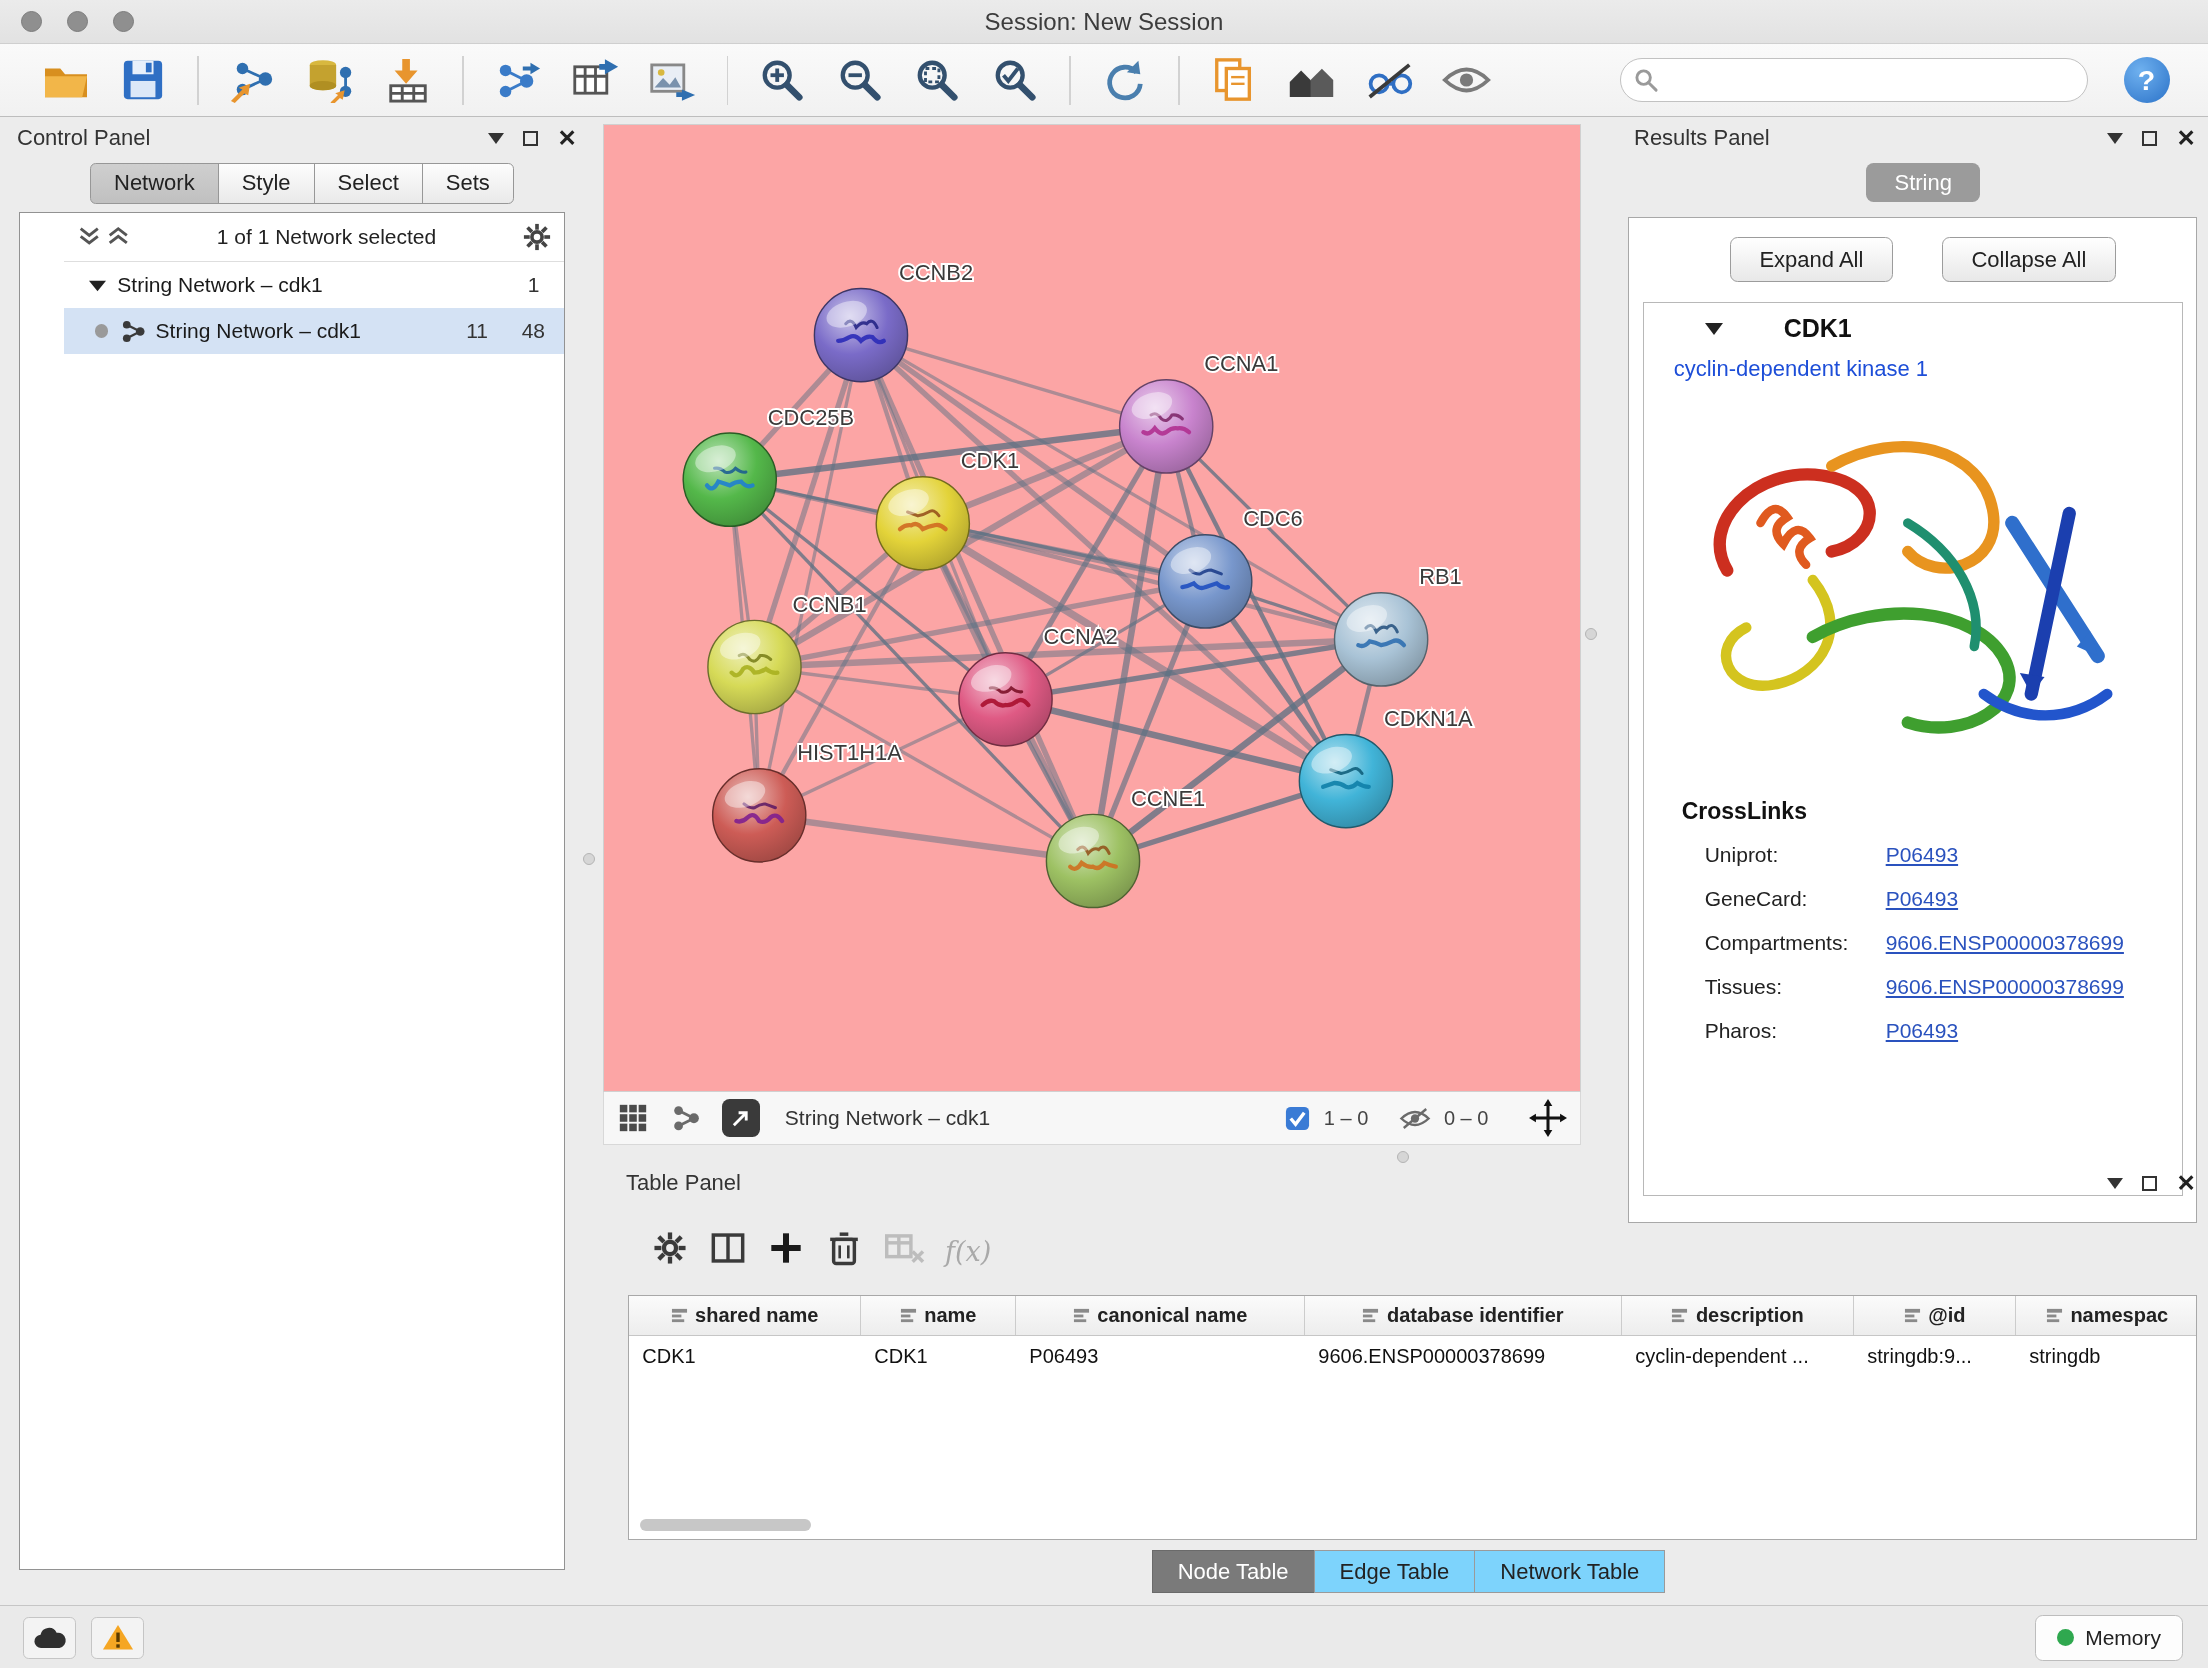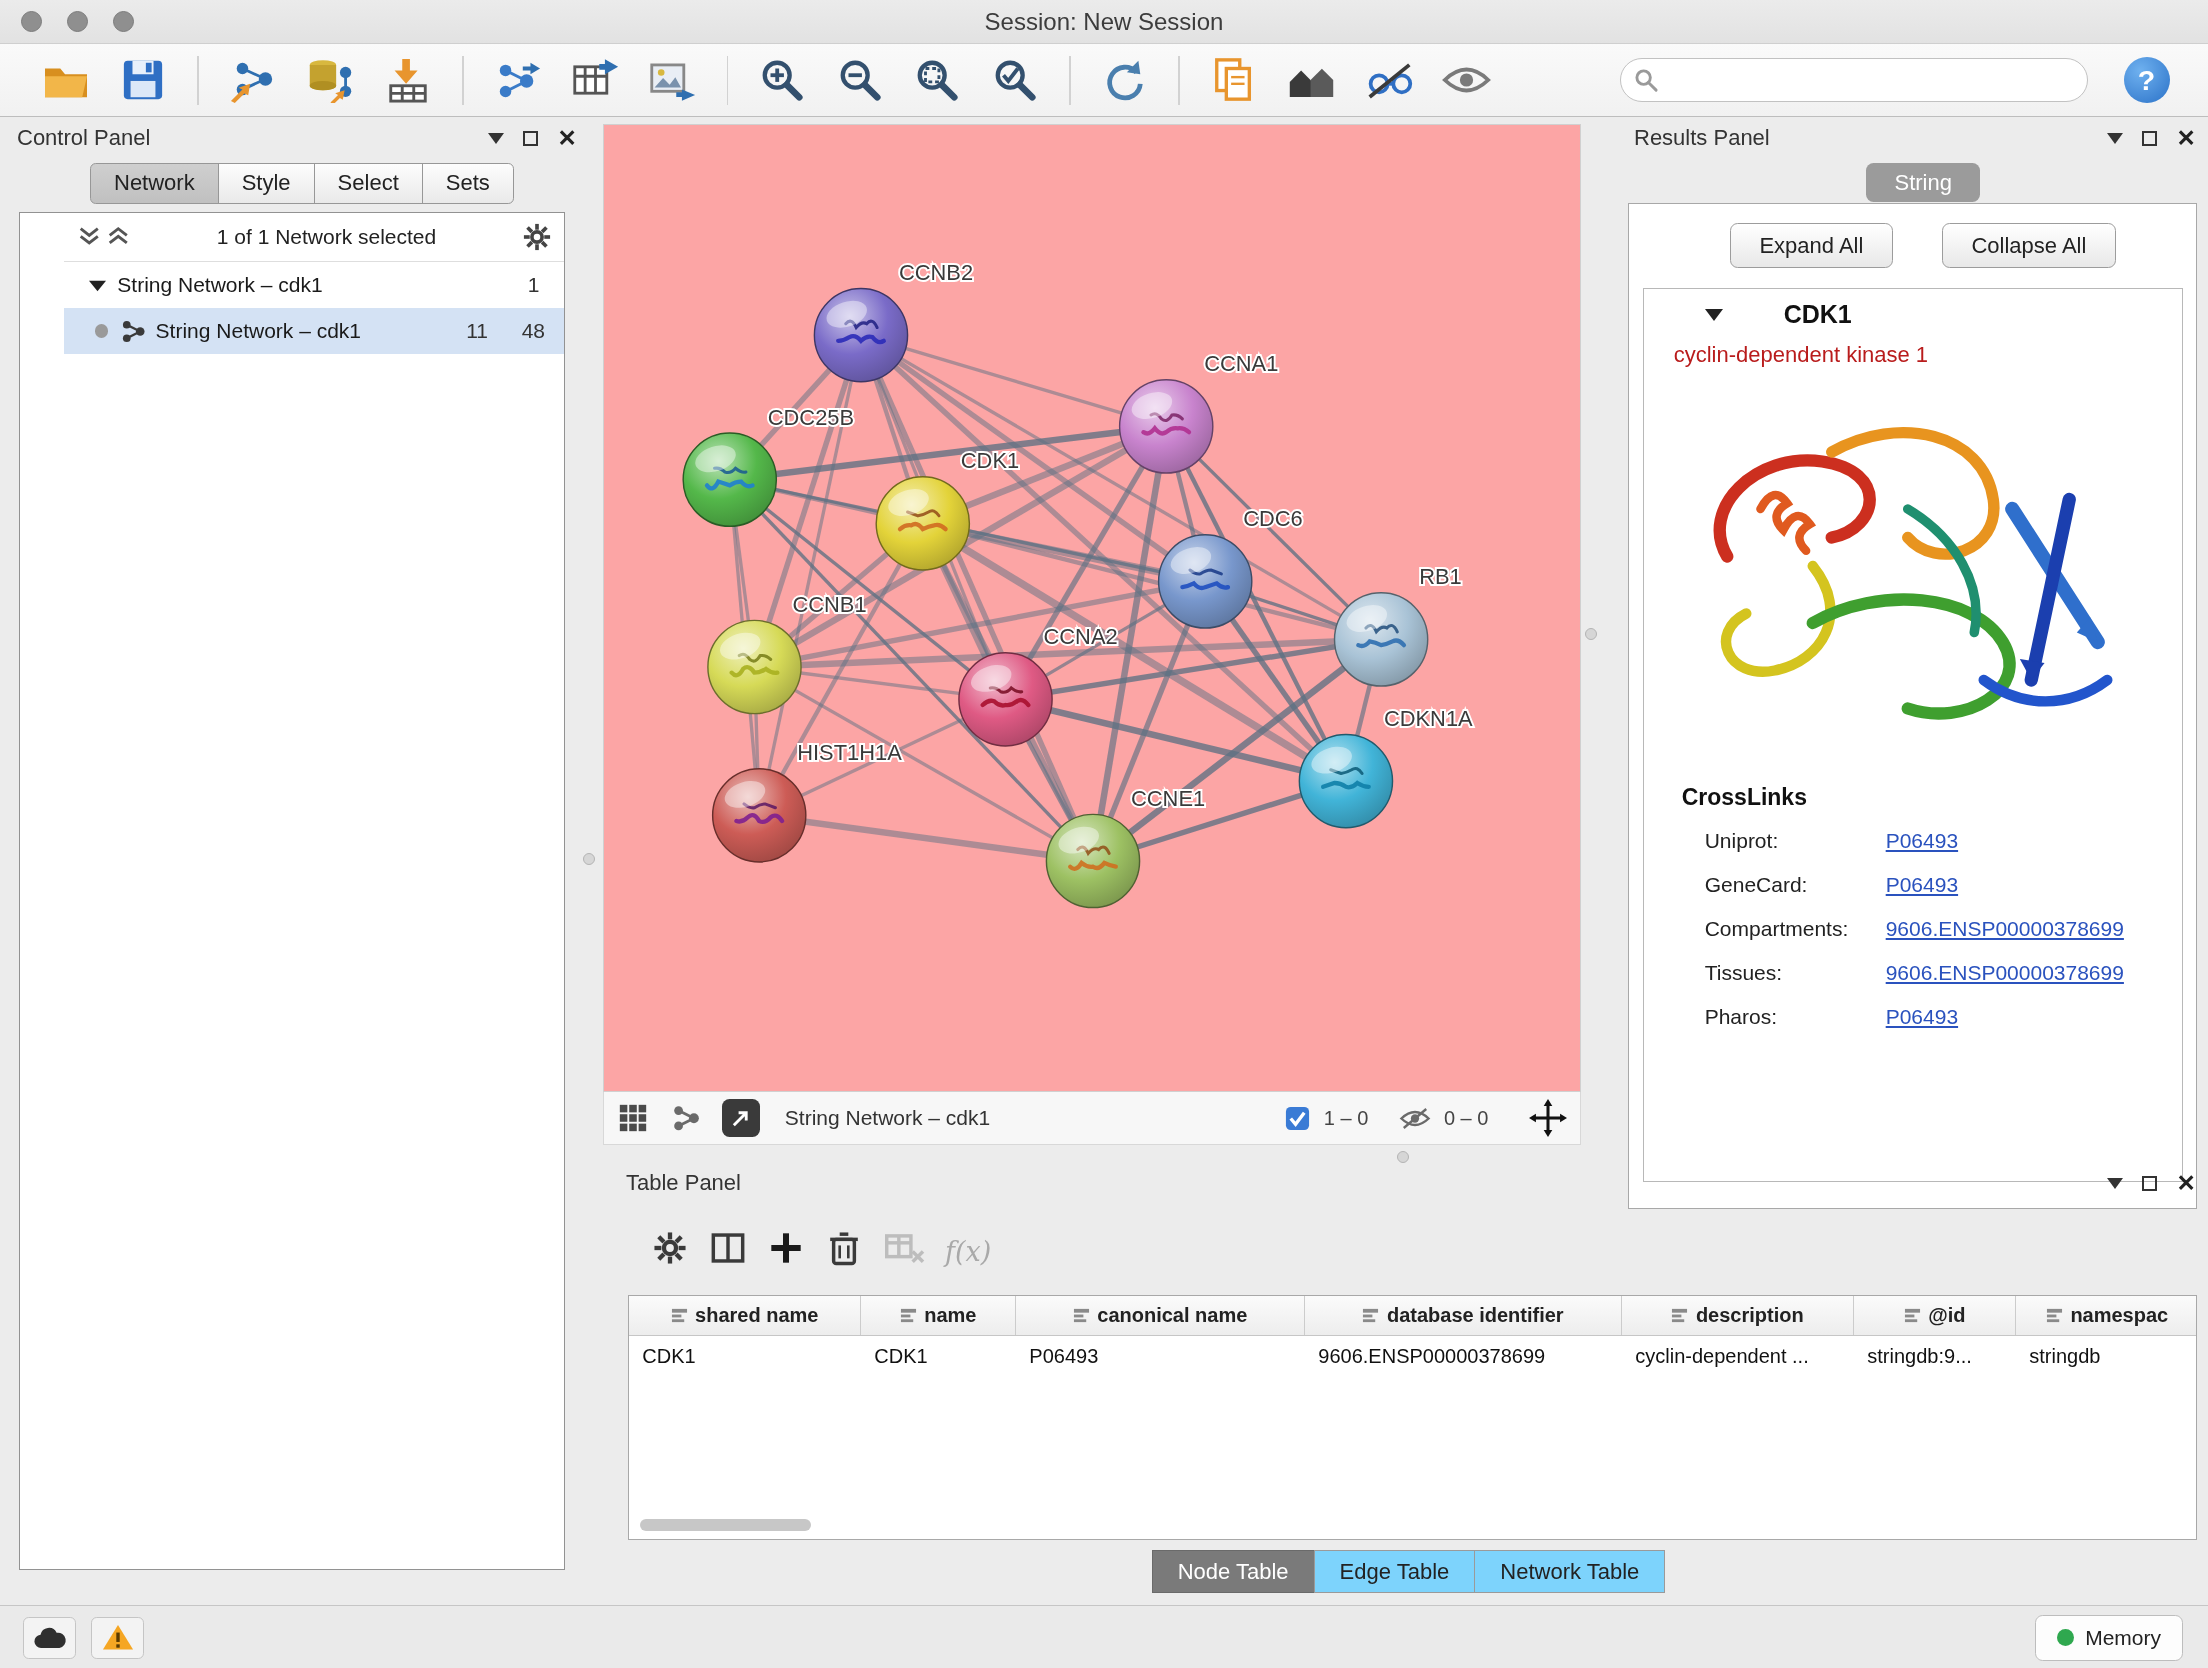--- a/index.html
+++ b/index.html
@@ -56,29 +56,29 @@
     border:1px solid #d8d8d8; border-top:none; display:flex; align-items:center; padding:0 13.3px; }
   #net-bar .nb-title { font-size:21px; color:#333; margin-left:25px; }
   #net-bar .nb-right { margin-left:auto; display:flex; align-items:center; gap:13.3px; }
   #net-bar .nb-count { font-size:20px; color:#444; }
   .nb-darkbtn { width:38px; height:38px; background:#3a3a3a; border-radius:7.6px; display:flex; align-items:center; justify-content:center; margin-left:21px; }
 
   
   #res-col { position:absolute; left:1617px; top:117px; width:592px; height:1045px; }
   #string-tab { position:absolute; left:249px; top:46px; padding:6.7px 28.5px; background:#9b9b9b; color:#fff;
     font-size:22px; border-radius:7.6px; }
-  #res-box { position:absolute; left:11.4px; top:86px; width:569px; height:1006px; background:#fff; border:1px solid #a8a8a8; padding-top:19px;padding-left:20px; }
+  #res-box { position:absolute; left:11.4px; top:100px; width:569px; height:1006px; background:#fff; border:1px solid #a8a8a8; padding-top:19px;padding-left:20px; }
   .res-buttons { display:flex; justify-content:center; gap:49px; }
   .res-btn { border:1px solid #9c9c9c; border-radius:7.6px; background:linear-gradient(#ffffff,#e8e8e8);
     font-size:22px; padding:8.6px 28.5px; color:#222; }
   #cdk-box { position:absolute; left:13.3px; top:84px; width:540px; height:894px; border:1px solid #b8b8b8; }
   #cdk-head { height:51px; display:flex; align-items:center; }
   #cdk-head .tri { width:0; height:0; border-left:9.5px solid transparent; border-right:9.5px solid transparent; border-top:12.4px solid #222; margin-left:61px; }
   #cdk-title { font-size:25px; font-weight:bold; margin-left:61px; color:#111; }
-  #cdk-desc { font-size:22px; color:#b91c1c; margin-left:30px; margin-top:1.9px; }
+  #cdk-desc { font-size:22px; color:#1d4ed8; margin-left:30px; margin-top:1.9px; }
   #protein-img { display:block; margin:27px auto 0 auto; }
   #xl-head { font-size:23px; font-weight:bold; color:#111; margin:28.5px 0 7.6px 38px; }
   .xl-row { display:flex; align-items:center; height:44px; margin-left:61px; font-size:21px; }
   .xl-label { width:181px; color:#222; }
   .xl-link { color:#2a52be; text-decoration:underline; cursor:pointer; }
 
   
   #table-col { position:absolute; left:609px; top:1162px; width:1600px; height:443px; }
   #tp-toolbar { display:flex; align-items:flex-end; gap:20px; margin:7.6px 0 0 42px; height:55px; }
   #nt-box { position:absolute; left:19px; top:133px; width:1569px; height:245px; background:#fff; border:1px solid #a8a8a8; overflow:hidden; }

